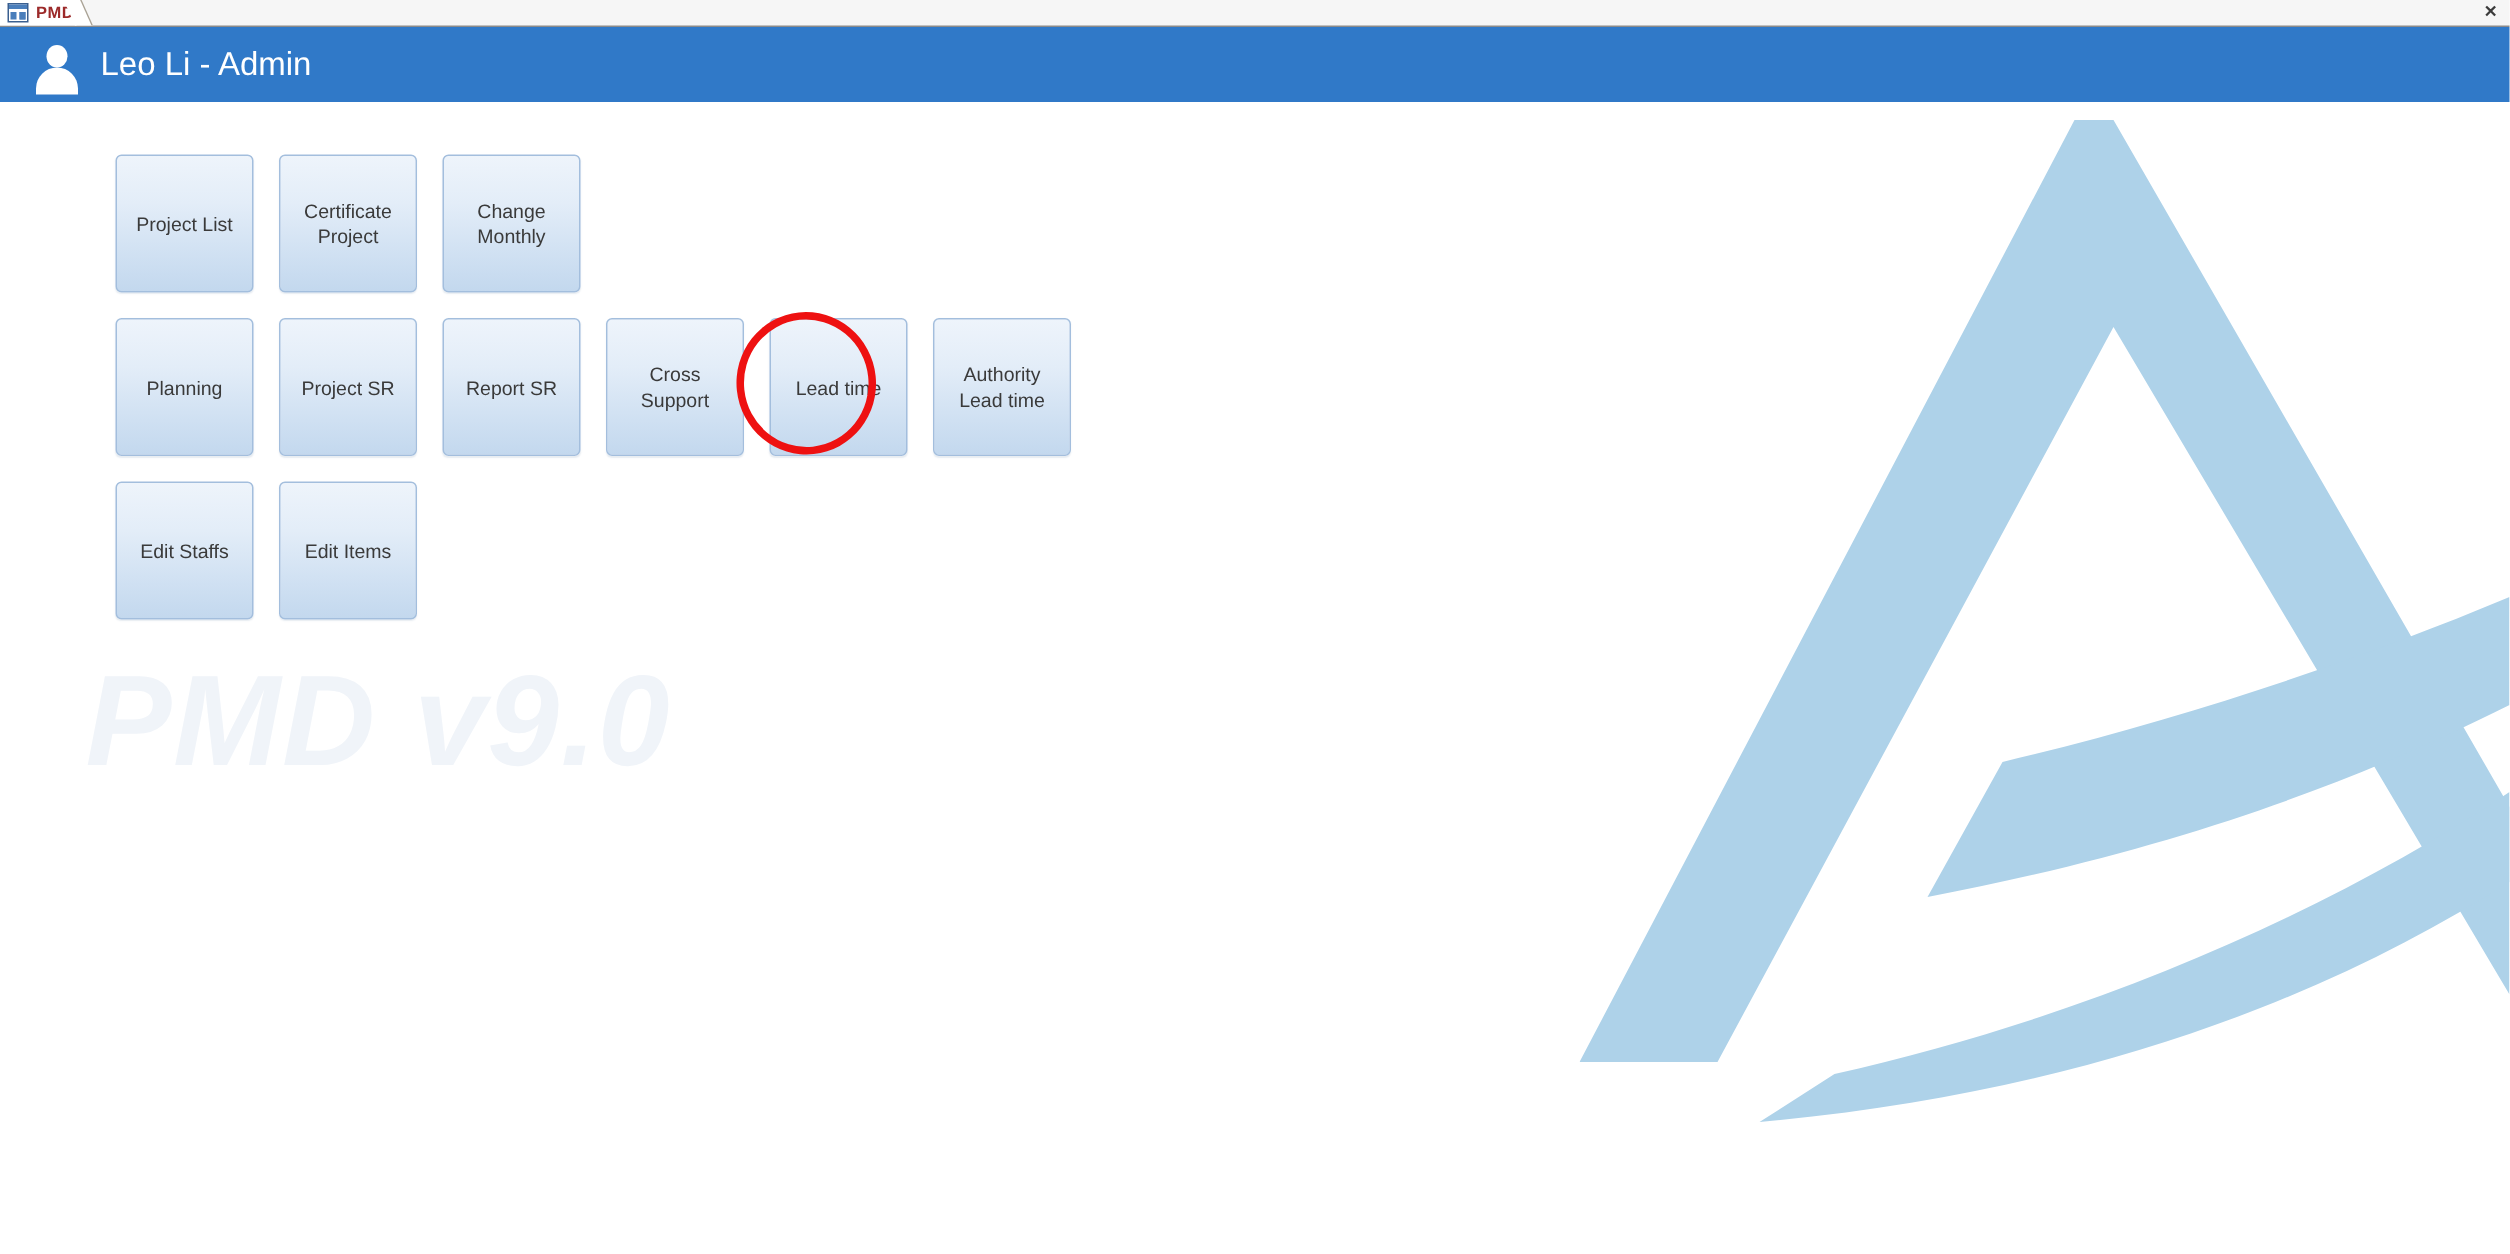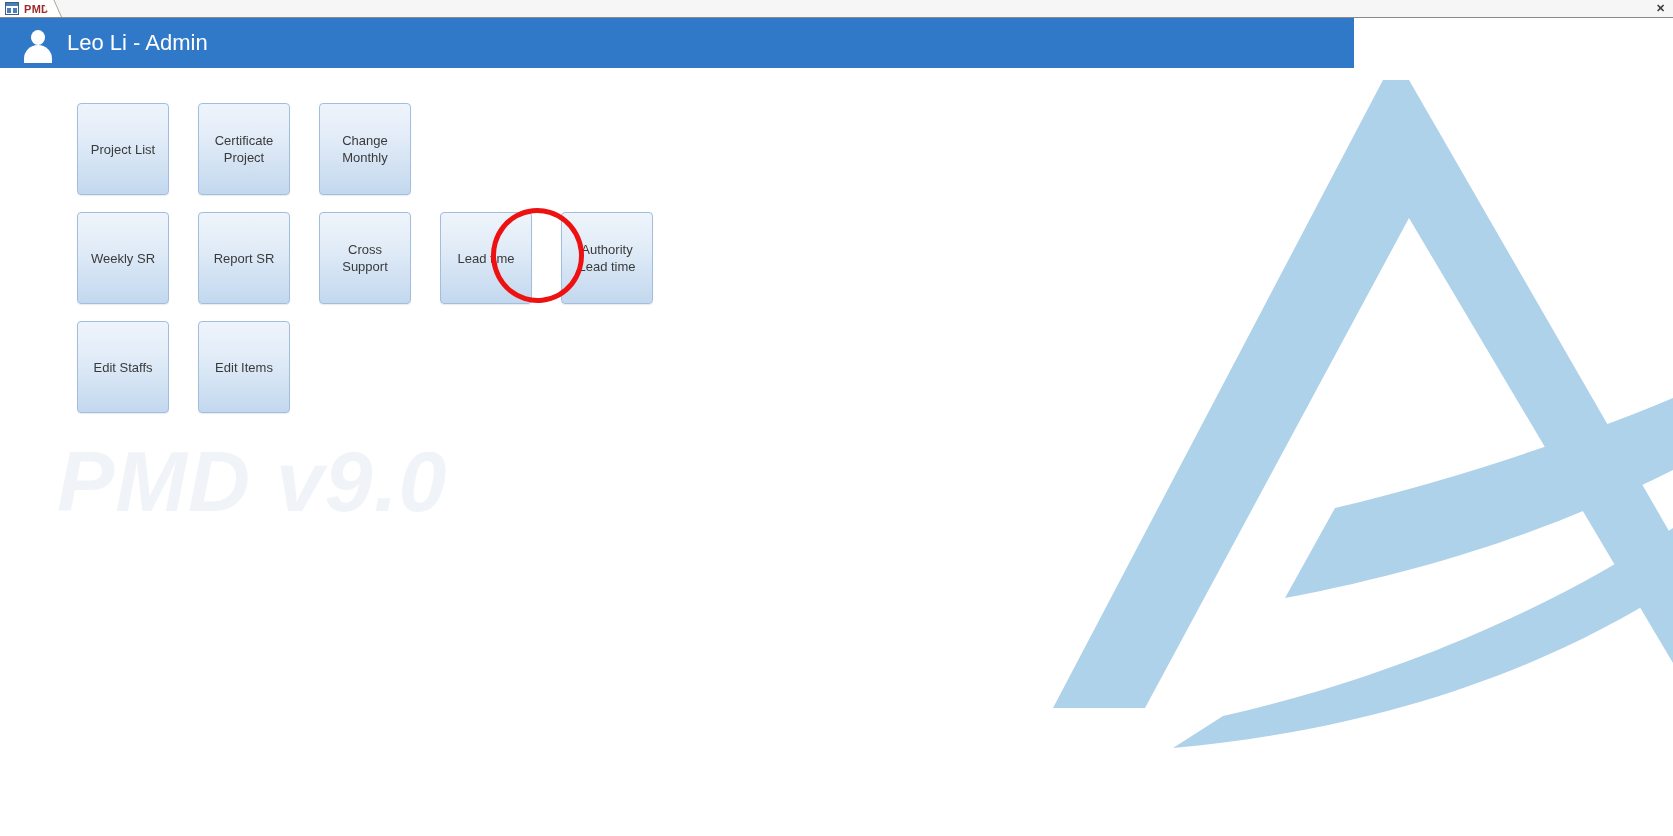--- a/index.html
+++ b/index.html
@@ -96,21 +96,21 @@
     color: #3b3b3b;
     cursor: pointer;
     user-select: none;
   }
 
   
   .header-bar {
     position: absolute;
     left: 0;
     top: 18px;
-    width: 1354px;
+    width: 1673px;
     height: 50px;
     background: #3079c8;
     display: flex;
     align-items: center;
   }
   .user-icon {
     width: 34px;
     height: 34px;
     margin-left: 21px;
     position: relative;
@@ -166,21 +166,21 @@
   }
 
   
   .btn-grid {
     position: absolute;
     left: 57px;
     top: 103px;
   }
   .btn-row {
     display: flex;
-    gap: 29px;
+    gap: 17px;
     margin-bottom: 17px;
     padding-left: 20px;
   }
   .tile-btn {
     width: 92px;
     height: 92px;
     border: 1px solid #a3bedd;
     border-radius: 4px;
     background: linear-gradient(to bottom, #eef4fb 0%, #e3edf8 35%, #cfe0f2 75%, #c3d8ee 100%);
     box-shadow: 0 1px 1px rgba(120, 150, 180, 0.18);
@@ -251,21 +251,22 @@
 
   <div class="btn-row">
     <div class="tile-btn">Project List</div>
     <div class="tile-btn">Certificate
 Project</div>
     <div class="tile-btn">Change
 Monthly</div>
   </div>
 
   <div class="btn-row">
-    <div class="tile-btn">Weekly SR</div>
+    <div class="tile-btn">Planning</div>
+    <div class="tile-btn">Project SR</div>
     <div class="tile-btn">Report SR</div>
     <div class="tile-btn">Cross Support</div>
     <div class="tile-btn">Lead time</div>
     <div class="tile-btn">Authority
 Lead time</div>
   </div>
 
   <div class="btn-row">
     <div class="tile-btn">Edit Staffs</div>
     <div class="tile-btn">Edit Items</div>

